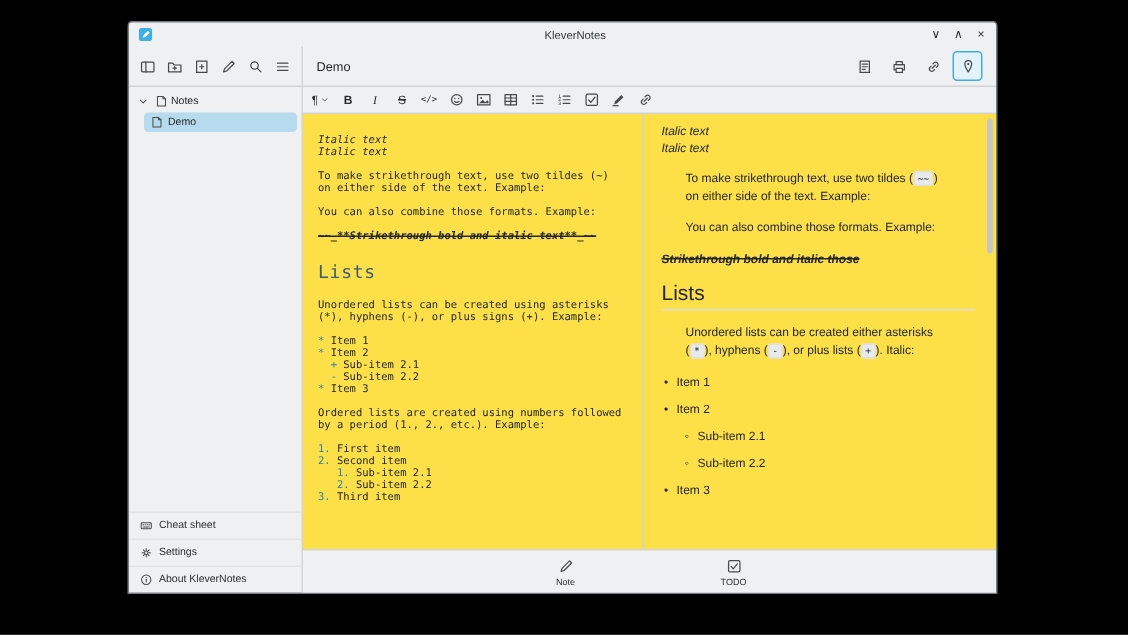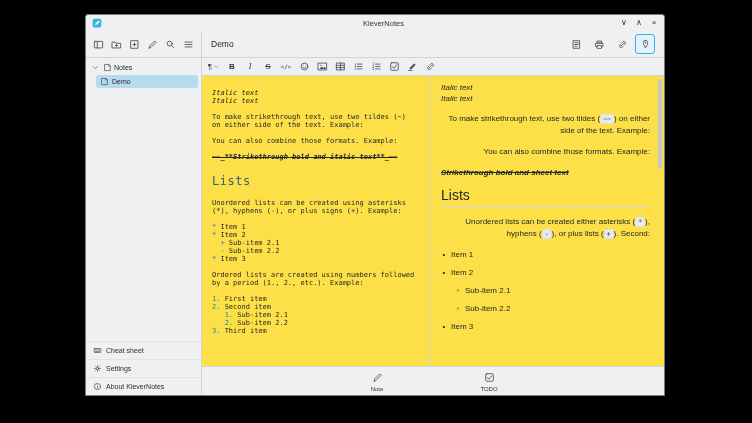--- a/index.html
+++ b/index.html
@@ -57,21 +57,21 @@
   .ed-line{height:8px;}
   .ed-line.italic{font-style:italic;}
   .ed-line.strike{font-weight:bold;font-style:italic;text-decoration:line-through;}
   .ed-line.heading{height:auto;font-size:12px;line-height:14px;margin:5px 0 3px;color:#3a5d78;letter-spacing:.5px;}
   .ed-marker{color:#2980b9;}
 
   .preview{flex:1;position:relative;box-sizing:border-box;overflow:hidden;}
   .pv-content{padding:6px 14px 6px 12px;font-size:8px;line-height:12px;color:#232629;}
   .pv-content > :first-child{margin-top:0;}
   .pv-italic{font-style:italic;line-height:11px;}
-  .pv-p{margin:9px 0;text-align:right;}
+  .pv-p{margin:9px 16px;}
   .pv-code{font-family:"DejaVu Sans Mono",monospace;font-size:6.5px;background:#e9eaeb;
            border:1px solid #dfe0e2;border-radius:2px;padding:0 2px;}
   .pv-strike{margin:9px 0;font-weight:bold;font-style:italic;text-decoration:line-through;}
   .pv-h{margin:10px 0 8px;font-size:14px;font-weight:normal;padding-bottom:5px;border-bottom:1px solid #dcdde0;}
   .pv-li{margin:6px 0;display:flex;gap:4px;}
   .pv-li .blt{width:6px;text-align:center;}
   .pv-li.lvl1{margin-left:14px;}
   .pv-scrollbar{position:absolute;right:2px;top:3px;width:4px;height:90px;border-radius:2px;background:#c3c7ca;}
 
   
@@ -356,23 +356,23 @@
           </div>
         <div class="panes">
           <div class="editor" id="editor"><div class="ed-line italic">Italic text</div><div class="ed-line italic">Italic text</div><div class="ed-line blank">&nbsp;</div><div class="ed-line plain">To make strikethrough text, use two tildes (~)</div><div class="ed-line plain">on either side of the text. Example:</div><div class="ed-line blank">&nbsp;</div><div class="ed-line plain">You can also combine those formats. Example:</div><div class="ed-line blank">&nbsp;</div><div class="ed-line strike">~~_**Strikethrough bold and italic text**_~~</div><div class="ed-line blank">&nbsp;</div><div class="ed-line heading">Lists</div><div class="ed-line blank">&nbsp;</div><div class="ed-line plain">Unordered lists can be created using asterisks</div><div class="ed-line plain">(*), hyphens (-), or plus signs (+). Example:</div><div class="ed-line blank">&nbsp;</div><div class="ed-line list"><span class="ed-marker">* </span><span>Item 1</span></div><div class="ed-line list"><span class="ed-marker">* </span><span>Item 2</span></div><div class="ed-line list"><span class="ed-marker">  + </span><span>Sub-item 2.1</span></div><div class="ed-line list"><span class="ed-marker">  - </span><span>Sub-item 2.2</span></div><div class="ed-line list"><span class="ed-marker">* </span><span>Item 3</span></div><div class="ed-line blank">&nbsp;</div><div class="ed-line plain">Ordered lists are created using numbers followed</div><div class="ed-line plain">by a period (1., 2., etc.). Example:</div><div class="ed-line blank">&nbsp;</div><div class="ed-line list"><span class="ed-marker">1. </span><span>First item</span></div><div class="ed-line list"><span class="ed-marker">2. </span><span>Second item</span></div><div class="ed-line list"><span class="ed-marker">   1. </span><span>Sub-item 2.1</span></div><div class="ed-line list"><span class="ed-marker">   2. </span><span>Sub-item 2.2</span></div><div class="ed-line list"><span class="ed-marker">3. </span><span>Third item</span></div></div>
           <div class="splitter"></div>
           <div class="preview">
             <div class="pv-content" id="pv-content">
                 <div class="pv-italic">Italic text</div>
                 <div class="pv-italic">Italic text</div>
                 <div class="pv-p"><span>To make strikethrough text, use two tildes (</span><span class="pv-code">~~</span><span>) on either side of the text. Example:</span></div>
                 <div class="pv-p"><span>You can also combine those formats. Example:</span></div>
-                <div class="pv-strike">Strikethrough bold and sheet text</div>
+                <div class="pv-strike">Strikethrough bold and italic those</div>
                 <div class="pv-h">Lists</div>
-                <div class="pv-p"><span>Unordered lists can be created either asterisks (</span><span class="pv-code">*</span><span>), hyphens (</span><span class="pv-code">-</span><span>), or plus lists (</span><span class="pv-code">+</span><span>). Second:</span></div>
+                <div class="pv-p"><span>Unordered lists can be created either asterisks (</span><span class="pv-code">*</span><span>), hyphens (</span><span class="pv-code">-</span><span>), or plus lists (</span><span class="pv-code">+</span><span>). Italic:</span></div>
                 <div class="pv-li">
                   <span class="blt">•</span>
                   <span>Item 1</span>
                 </div>
                 <div class="pv-li">
                   <span class="blt">•</span>
                   <span>Item 2</span>
                 </div>
                 <div class="pv-li lvl1">
                   <span class="blt">◦</span>

